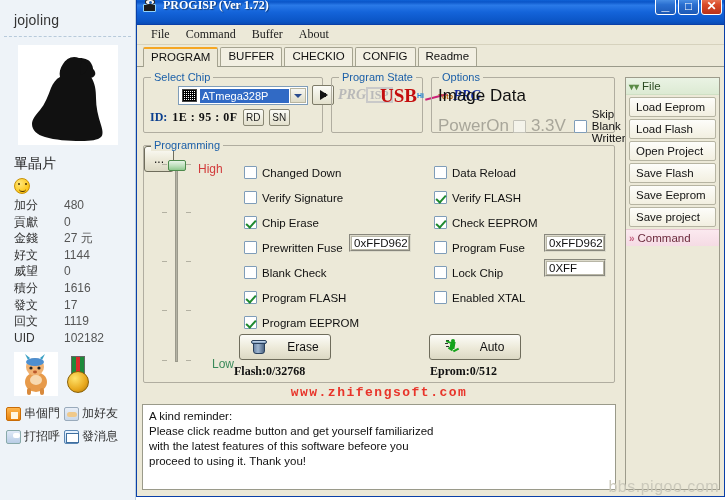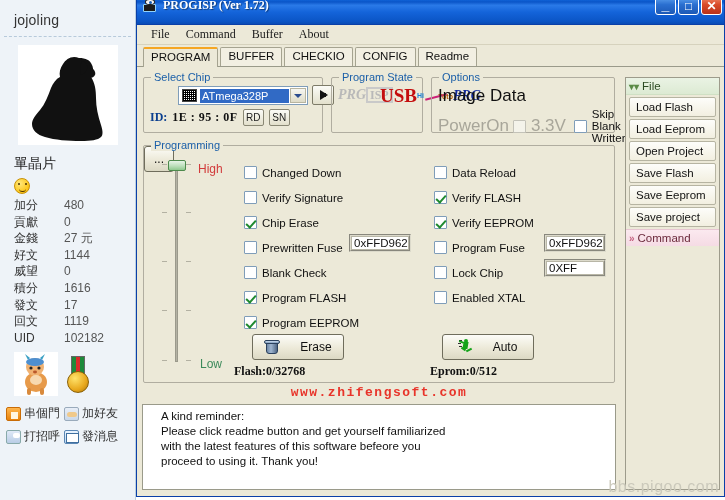--- a/index.html
+++ b/index.html
@@ -262,41 +262,41 @@
   }
   .slider .tick {
     position: absolute; width: 5px; height: 1px; background: #b3b1a2;
   }
   .slider .thumb {
     position: absolute; left: 10px; top: 2px; width: 18px; height: 11px;
     background: linear-gradient(#e7f4e7,#bcdfbb 55%,#8fc98e);
     border: 1px solid #4d8a4c; border-radius: 2px;
   }
   .lbl-high { position: absolute; left: 54px; top: 16px; font-size: 12px; color: #d23b3b; }
-  .lbl-low  { position: absolute; left: 56px; top: 211px; font-size: 12px; color: #3b8a5a; }
+  .lbl-low  { position: absolute; left: 68px; top: 211px; font-size: 12px; color: #3b8a5a; }
 
   .colA { position: absolute; left: 100px; top: 14px; width: 160px; }
   .colB { position: absolute; left: 290px; top: 14px; width: 170px; }
   .chkline { height: 25px; display: flex; align-items: center; }
   .tbox {
     height: 18px; background: #fff; border: 2px groove #dcdacb;
     box-shadow: 0 0 0 1px #b8b6a6 inset;
     font-size: 11.5px; color: #111; display: flex; align-items: center;
     padding: 0 3px; font-family: "Liberation Sans", sans-serif;
   }
   #fuse-pre { position: absolute; left: 205px; top: 88px; width: 62px; }
   #fuse-prog { position: absolute; left: 400px; top: 88px; width: 62px; }
   #lock-val { position: absolute; left: 400px; top: 113px; width: 62px; }
 
   .bigbtn {
     position: absolute; height: 26px;
     background: linear-gradient(#fcfcf8,#ece9d8 55%,#dcd9c4);
     border: 1px solid #6f6d5c; border-radius: 3px;
     display: flex; align-items: center; justify-content: center; gap: 20px;
-    font-size: 12px; color: #111; margin-left: 13px;
+    font-size: 12px; color: #111;
   }
   #btn-erase { left: 95px; top: 188px; width: 92px; }
   #btn-auto  { left: 285px; top: 188px; width: 92px; }
   #btn-dots  { left: 434px; top: 188px; width: 30px; height: 26px;
                background: linear-gradient(#fcfcf8,#ece9d8 55%,#dcd9c4);
                border: 1px solid #6f6d5c; border-radius: 3px; display:flex; align-items:center; justify-content:center;
                font-size: 12px; color:#111;}
   .trash { width: 16px; height: 14px; position: relative; }
   .trash .can {
     position: absolute; left: 2px; top: 3px; width: 12px; height: 11px;
@@ -321,21 +321,21 @@
   #eprom-cnt { left: 286px; top: 218px; }
 
   .brand {
     position: absolute; left: 6px; top: 318px; width: 472px; text-align: center;
     color: #e8342a; font-size: 13px; font-weight: bold; letter-spacing: 1.5px;
     font-family: "Liberation Mono", monospace;
   }
   .reminder {
     position: absolute; left: 5px; top: 337px; width: 474px; height: 86px;
     background: #fff; border: 1px solid #9a9a8a;
-    padding: 4px 18px; font-size: 11.5px; color: #111; line-height: 15px;
+    padding: 4px 6px; font-size: 11.5px; color: #111; line-height: 15px;
   }
 
   
   .dock {
     position: absolute; right: 4px; top: 10px; width: 95px; height: 413px;
     background: #ece9d8; border: 1px solid #9d9b8b;
   }
   .dock-hdr {
     height: 17px; display: flex; align-items: center; gap: 3px; padding-left: 3px;
     font-size: 11.5px; color: #1b1b1b;
@@ -628,21 +628,21 @@
           </div>
           <div class="chkline">
             <span class="cbl">
                 <span class="cb checked"></span>
                 <span>Verify FLASH</span>
               </span>
           </div>
           <div class="chkline">
             <span class="cbl">
                 <span class="cb checked"></span>
-                <span>Verify EEPROM</span>
+                <span>Check EEPROM</span>
               </span>
           </div>
           <div class="chkline">
             <span class="cbl">
                 <span class="cb"></span>
                 <span>Program Fuse</span>
               </span>
           </div>
           <div class="chkline">
             <span class="cbl">
@@ -694,22 +694,22 @@
         <div>with the latest features of this software befeore you</div>
         <div>proceed to using it. Thank you!</div>
       </div>
 
       <div class="dock">
         <div class="dock-hdr file">
           <span class="chev">▾▾</span>
           <span>File</span>
         </div>
         <div class="dock-body">
+          <div class="dock-btn">Load Eeprom</div>
           <div class="dock-btn">Load Flash</div>
-          <div class="dock-btn">Load Eeprom</div>
           <div class="dock-btn">Open Project</div>
           <div class="dock-btn">Save Flash</div>
           <div class="dock-btn">Save Eeprom</div>
           <div class="dock-btn">Save project</div>
         </div>
         <div class="dock-hdr command">
           <span class="chev pink">»</span>
           <span>Command</span>
         </div>
       </div>

